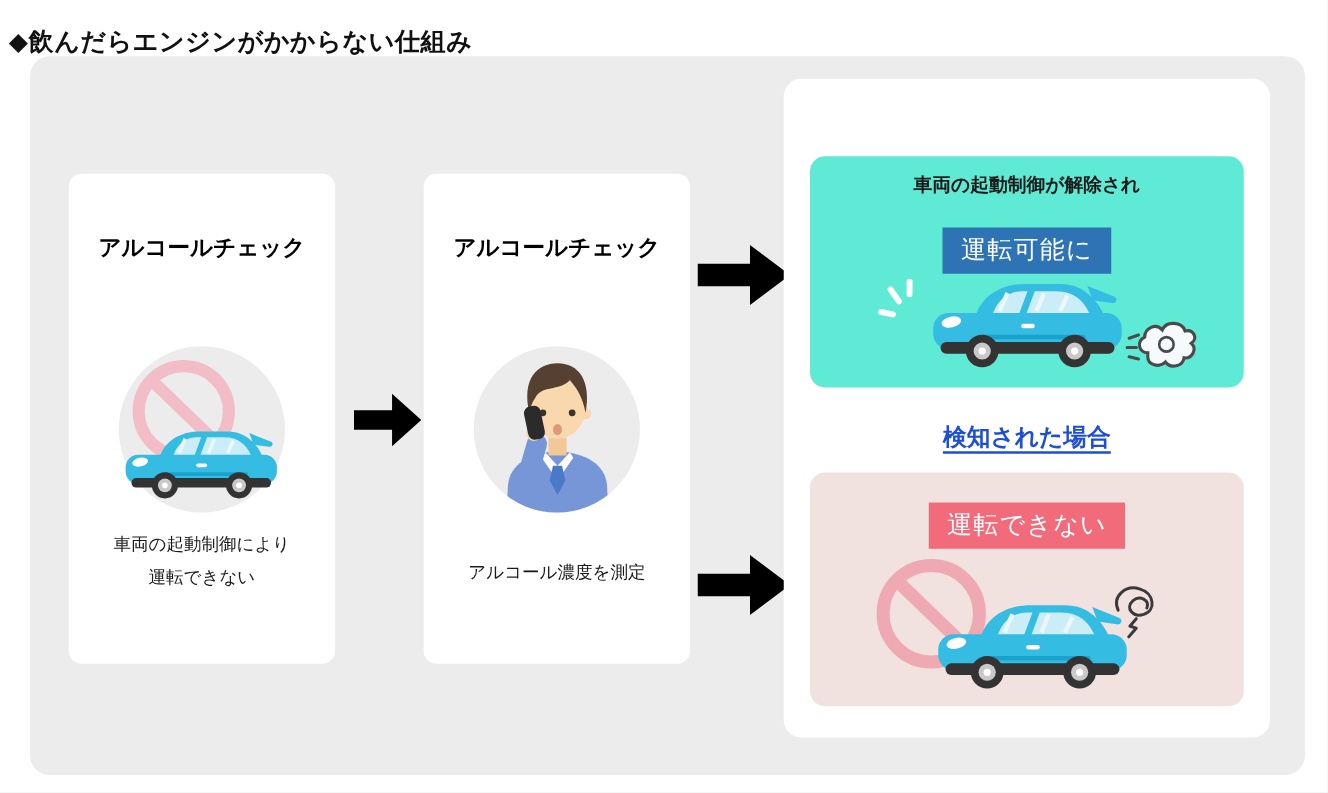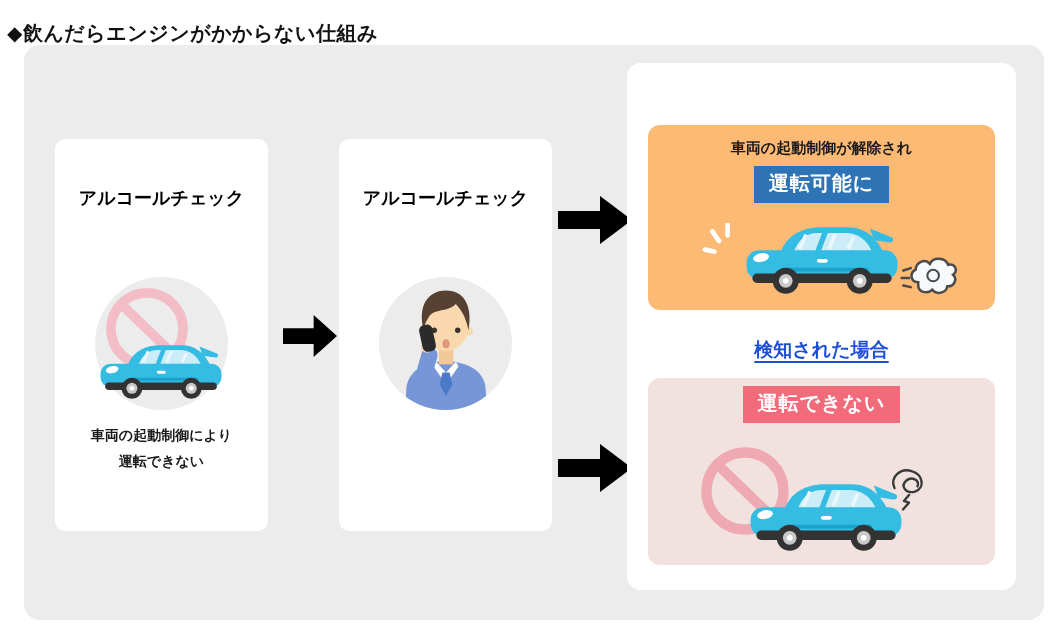--- a/index.html
+++ b/index.html
@@ -28,21 +28,21 @@
   .card-heading span { display:block; }
 
   .icon-circle {
     position:absolute; left:40px; top:138px; width:133px; height:133px;
     border-radius:50%; background:#ECECEC;
   }
   .icon-circle.clip { overflow:hidden; }
 
   .card-caption {
     position:absolute; top:283px; left:0; right:0; text-align:center;
-    font-size:14px; font-weight:bold; line-height:26px;
+    font-size:14px; font-weight:normal; line-height:26px;
   }
   .card-caption span { display:block; }
   .card.mid .card-caption { top:305px; }
 
   
   .arrow { position:absolute; }
   .arrow svg { display:block; width:100%; height:100%; }
   .arrow-gray { left:259px; top:270px; width:54px; height:42px; color:#B4B4B4; }
   .arrow-blue { left:534px; top:151px; width:74px; height:48px; color:#2E74B5; }
   .arrow-pink { left:534px; top:399px; width:74px; height:48px; color:#F16B7B; }
@@ -52,26 +52,26 @@
     position:absolute; left:0; right:0; text-align:center;
     font-size:19px; font-weight:bold;
     text-decoration:underline; text-underline-offset:5px; text-decoration-thickness:2px;
   }
   .oh-blue { top:21px;  color:#2E74B5; }
   .oh-pink { top:274px; color:#1d4ed8; }
 
   .panel {
     position:absolute; left:21px; width:347px; border-radius:12px; text-align:center;
   }
-  .panel.blue { top:62px;  height:185px; background:#fdba74; }
+  .panel.blue { top:62px;  height:185px; background:#5eead4; }
   .panel.pink { top:315px; height:187px; background:#F1E2DF; }
   .panel-desc { margin:0; padding-top:14px; font-size:15px; font-weight:bold; color:#1a1a1a; }
   .badge {
-    display:inline-block; margin-top:8px; padding:4px 15px 6px;
-    font-size:20px; font-weight:bold; color:#ffffff; letter-spacing:1px;
+    display:inline-block; margin-top:24px; padding:4px 15px 6px;
+    font-size:20px; font-weight:normal; color:#ffffff; letter-spacing:1px;
   }
   .badge.blue { background:#2E74B5; }
   .badge.pink { background:#F16B7B; }
 
   
   .ban-icon  { position:absolute; color:#F2BDC6; }
   .ban-left  { left:8px;  top:8px;  width:88px;  height:88px; }
   .ban-fail  { left:50px; top:66px; width:94px;  height:94px; color:#EFA9B2; }
   .car-svg   { position:absolute; }
   .car-left  { left:2px;  top:60px;  width:128px; height:70px; }
@@ -179,20 +179,23 @@
 
   <div class="card mid">
     <div class="card-heading">
       <span>アルコールチェック</span>
     </div>
     <div class="icon-circle clip">
       <svg class="person-svg">
           <use href="#sym-person"></use>
         </svg>
     </div>
+    <div class="card-caption">
+      <span>アルコール濃度を測定</span>
+    </div>
   </div>
 
   <div class="arrow arrow-blue">
     <svg viewBox="0 0 74 48">
         <use href="#sym-arrow"></use>
       </svg>
   </div>
 
   <div class="arrow arrow-pink">
     <svg viewBox="0 0 74 48">

